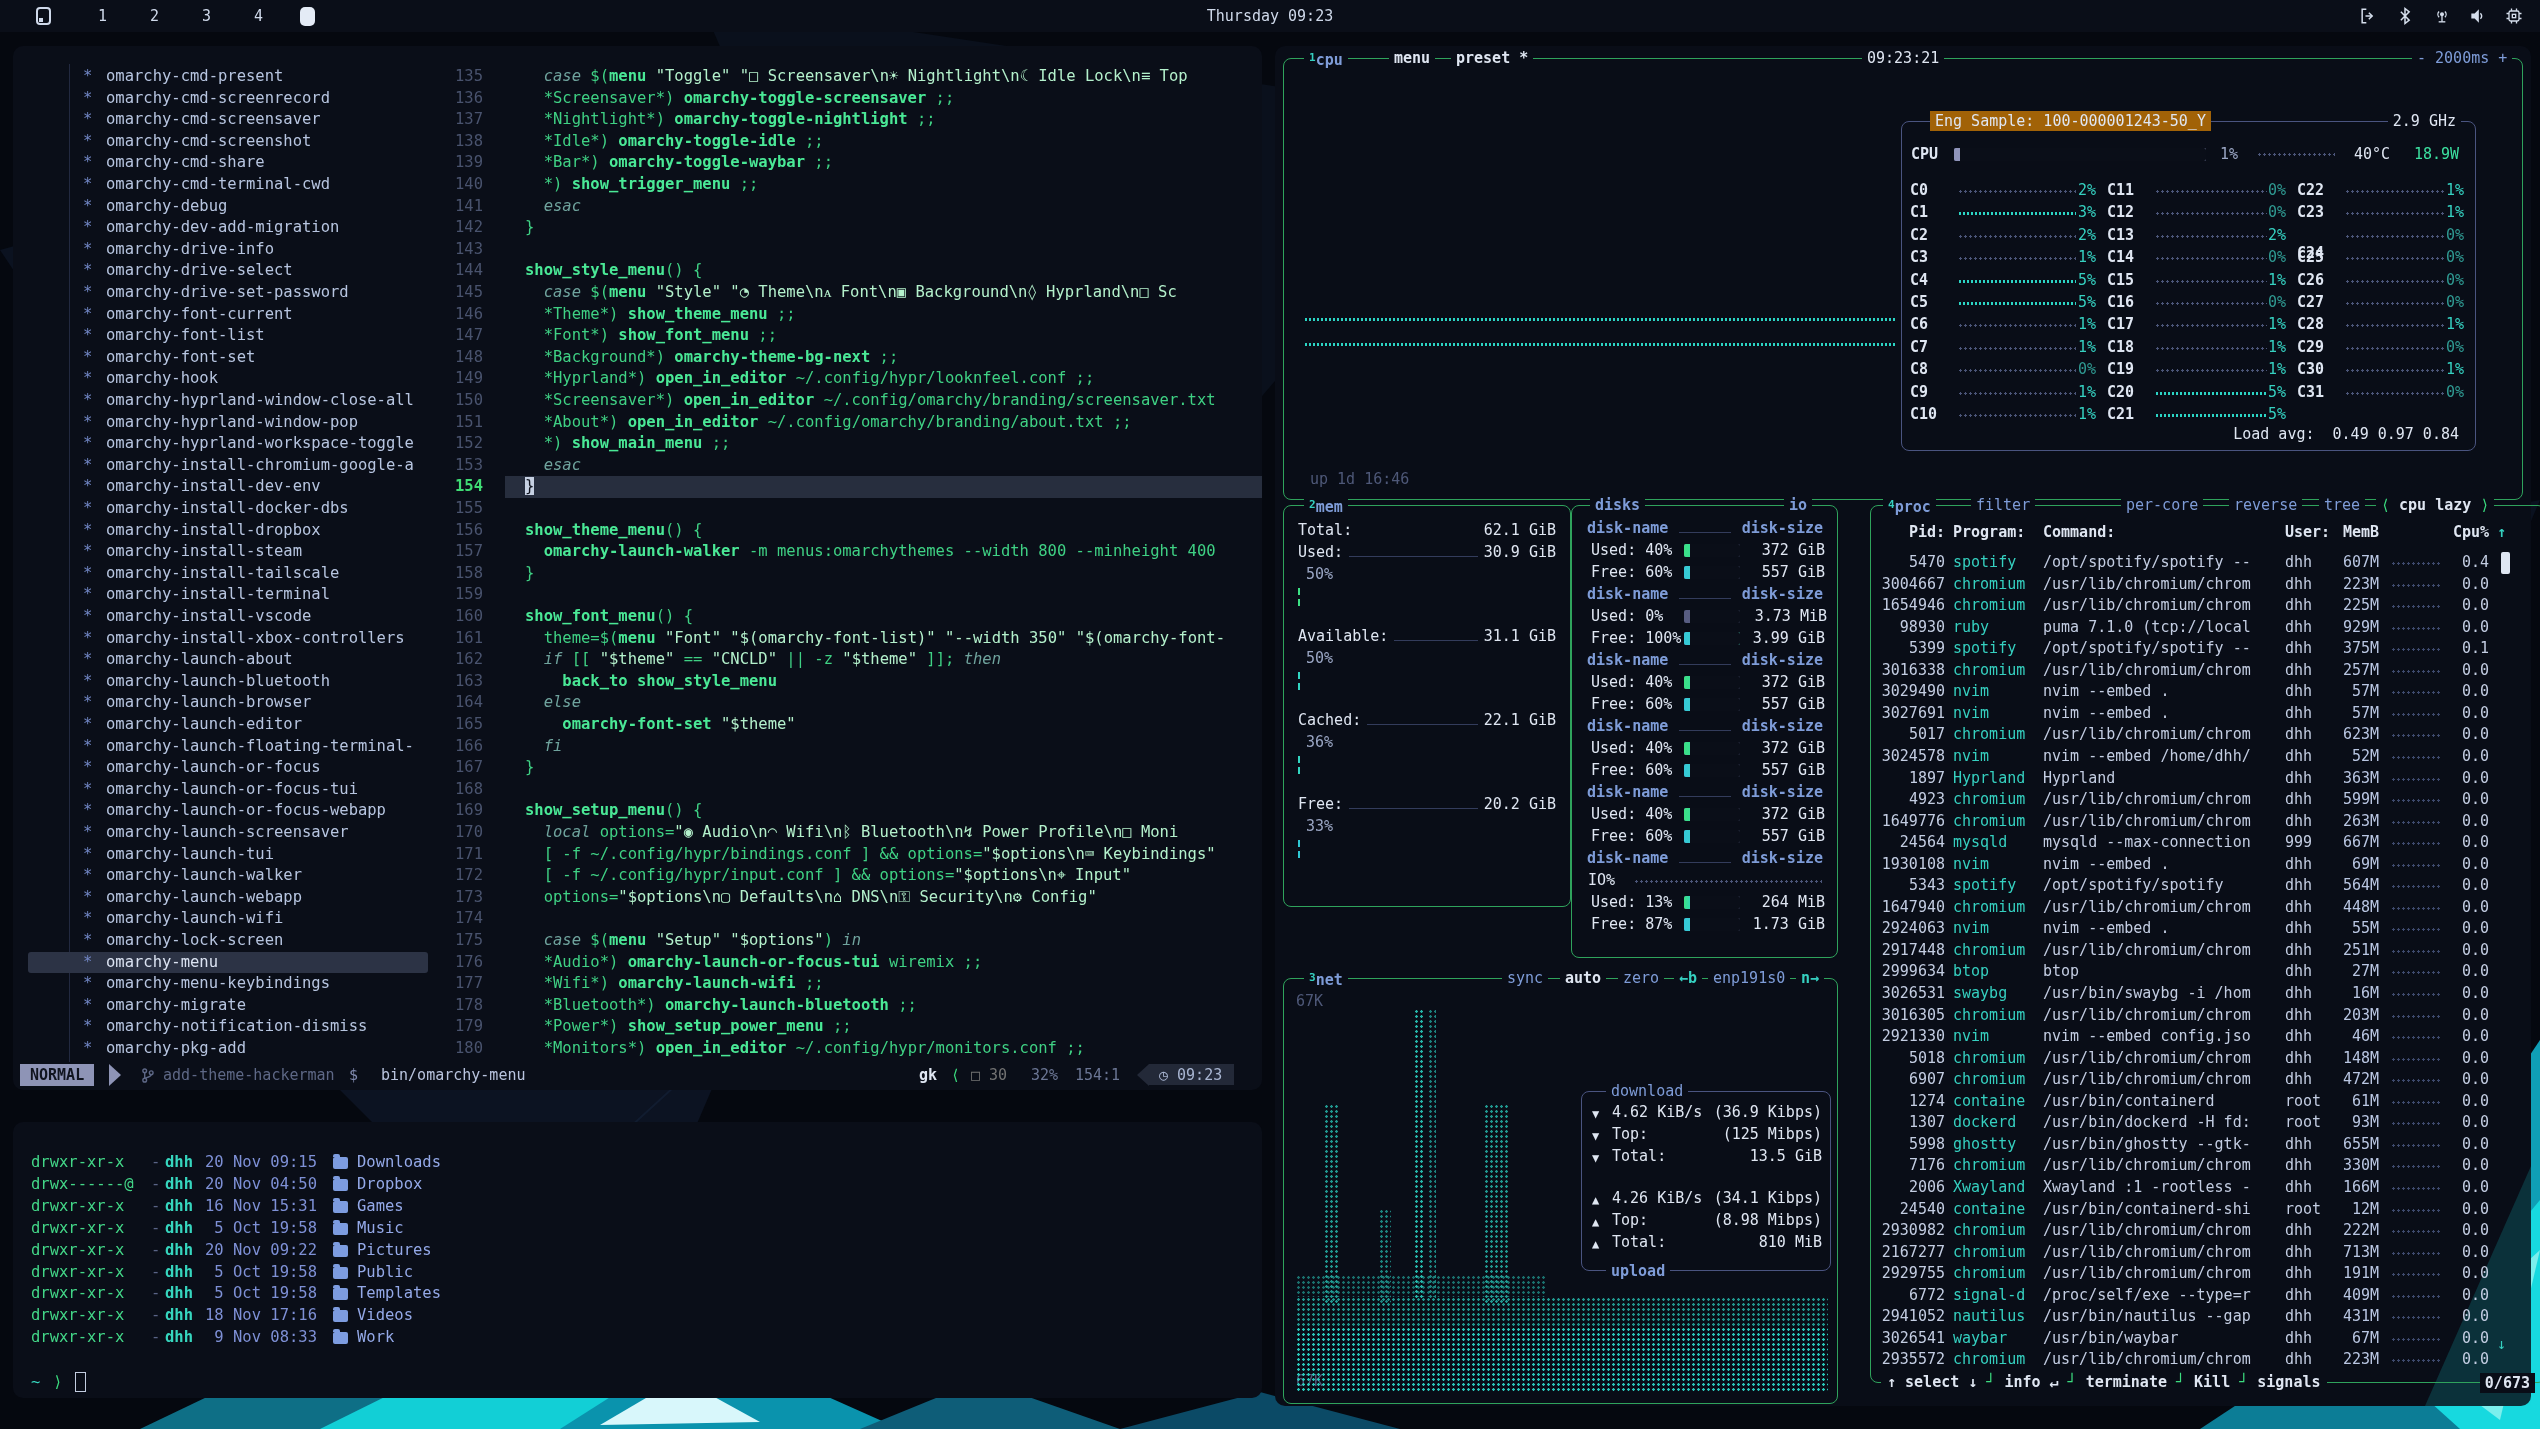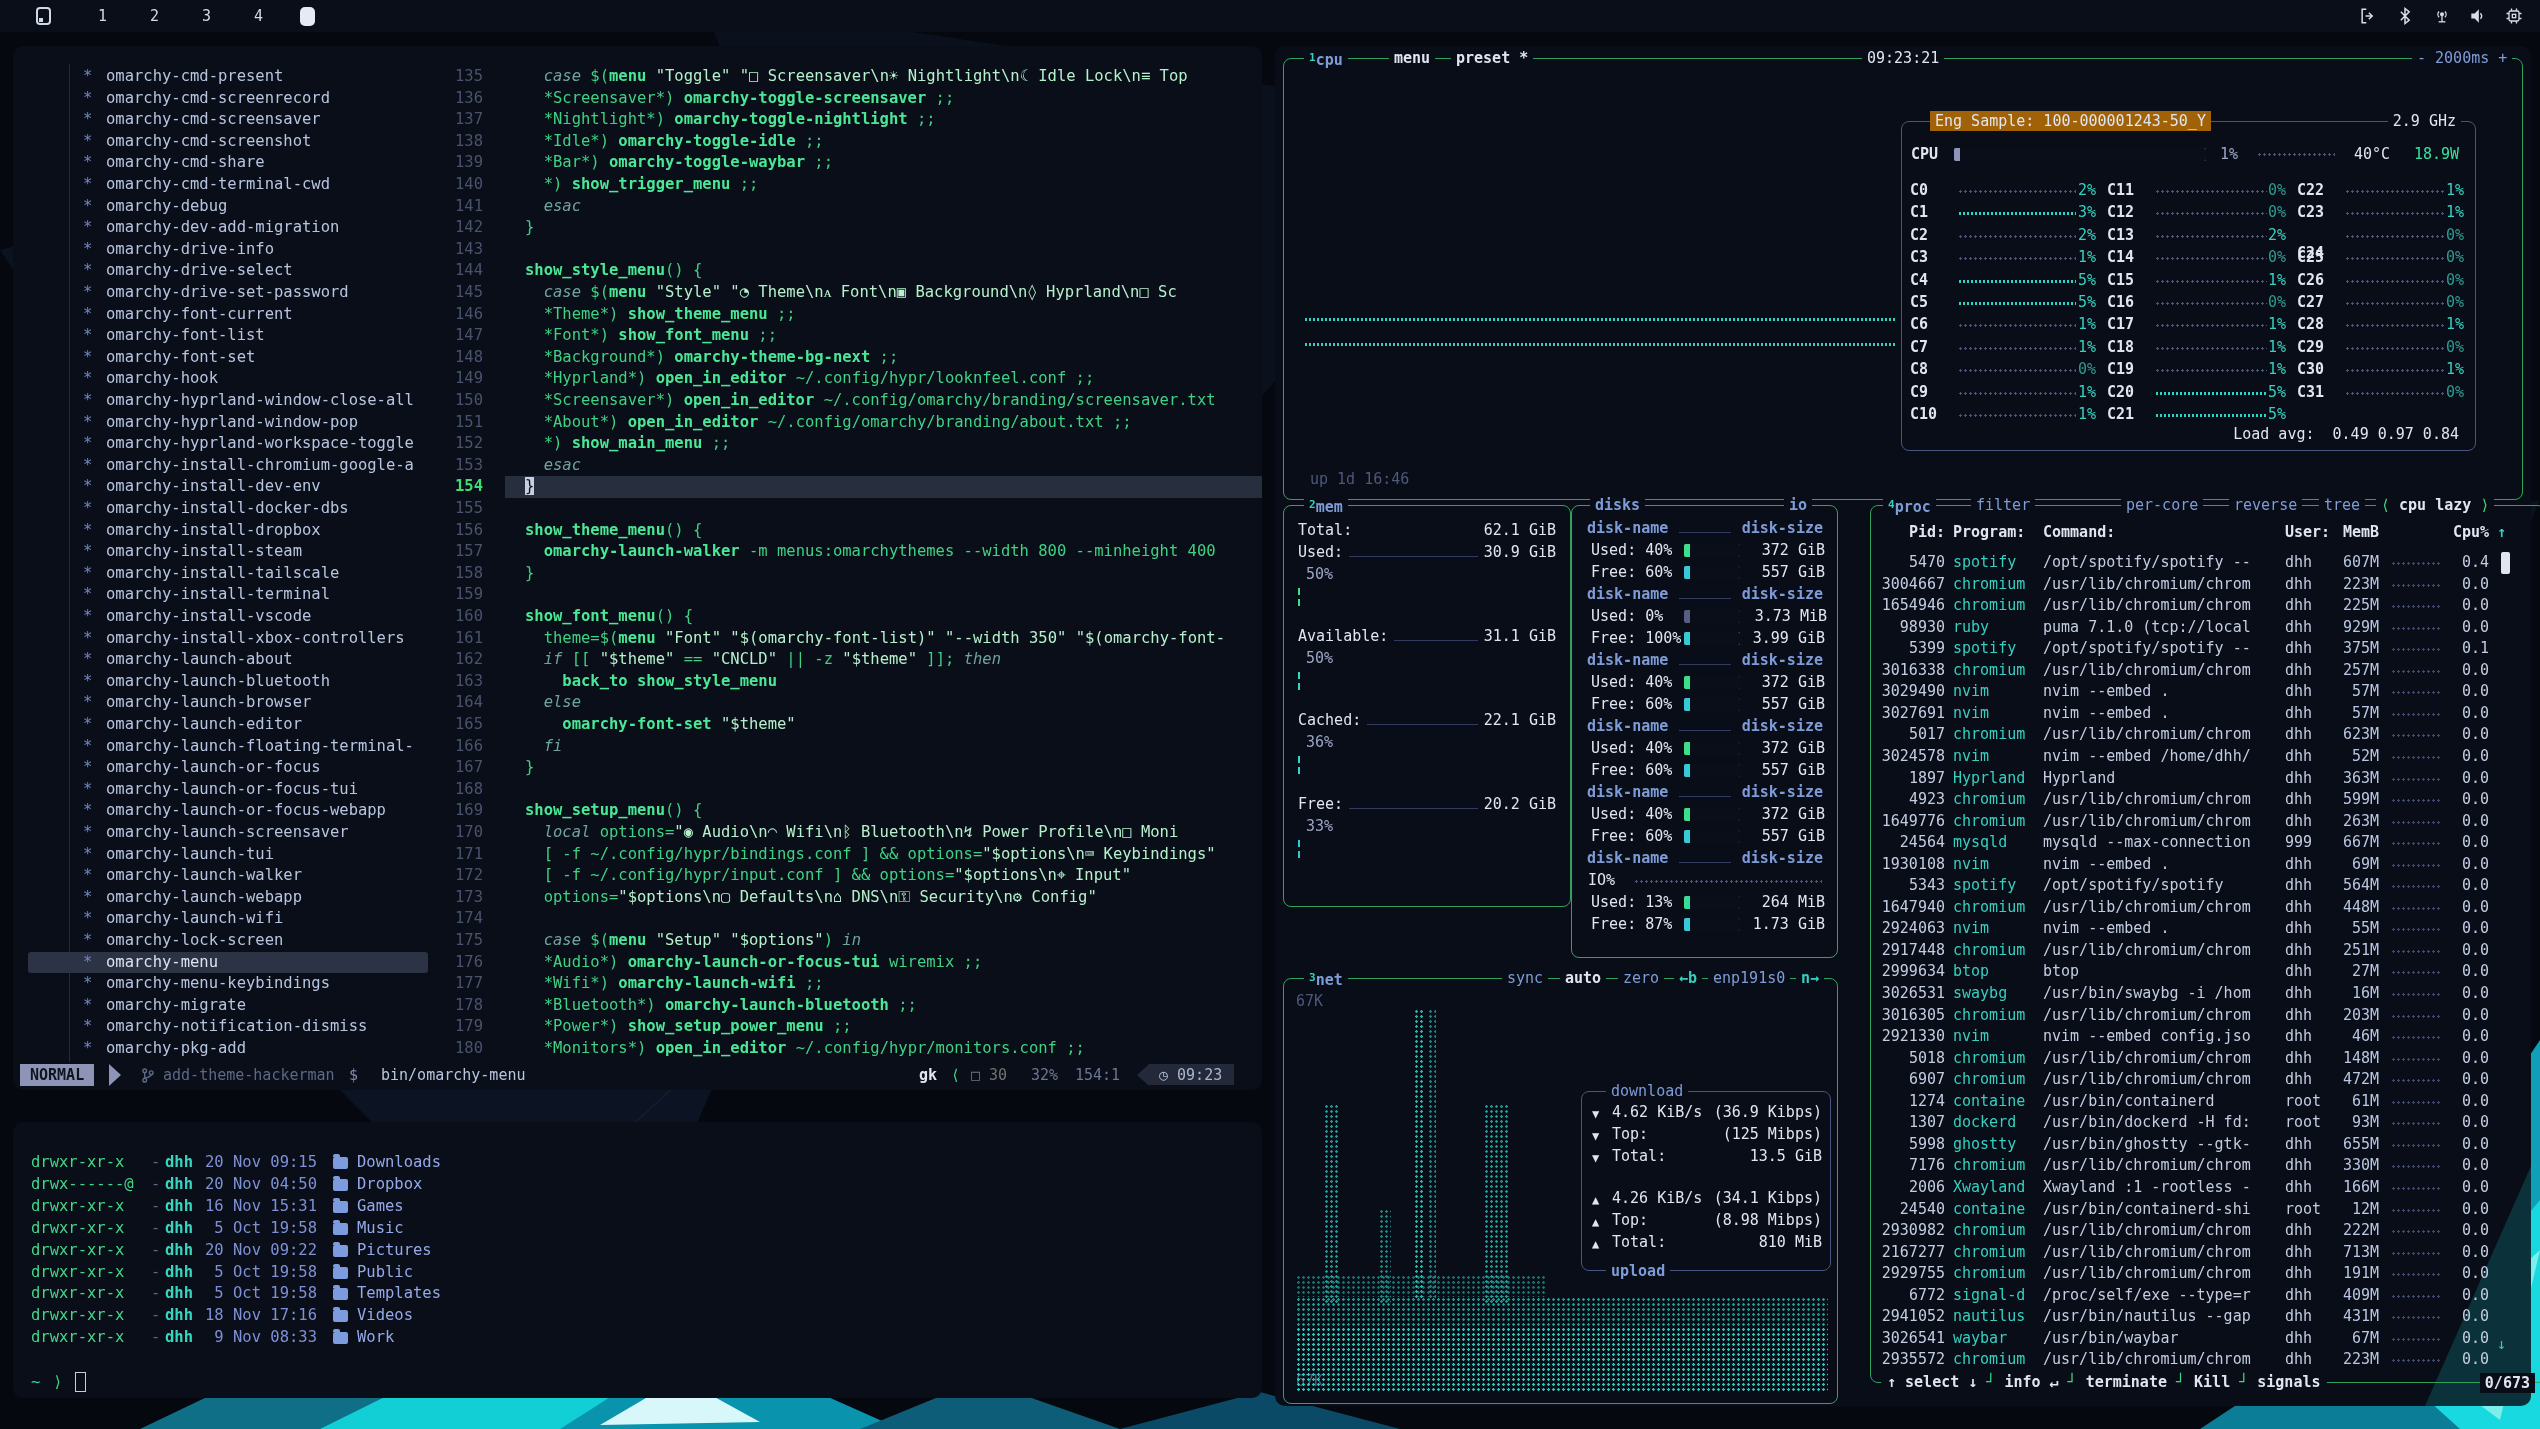--- a/index.html
+++ b/index.html
@@ -139,20 +139,21 @@
 
 <div class="topbar">
   <div class="tb-logo"></div>
   <div id="wsnums">
       <div class="tb-ws" style="left: 98px;">1</div>
       <div class="tb-ws" style="left: 150px;">2</div>
       <div class="tb-ws" style="left: 202px;">3</div>
       <div class="tb-ws" style="left: 254px;">4</div>
     </div>
   <div class="tb-pill"></div>
+  <div class="tb-clock">Thursday 09:23</div>
   <div class="tb-icons">
     <svg style="left:-172px" width="20" height="20" viewBox="0 0 24 24">
         <g stroke="#d5deec" stroke-width="1.8" fill="none">
           <path d="M10 4 H5 V20 H10"></path>
           <path d="M13 8 l4 4 -4 4"></path>
           <path d="M17 12 H9"></path>
         </g>
       </svg>
     <svg style="left:-135px" width="20" height="20" viewBox="0 0 24 24">
         <path d="M7 7 L17 17 L12 21 V3 L17 7 L7 17" stroke="#d5deec" stroke-width="1.8" fill="none"></path>

